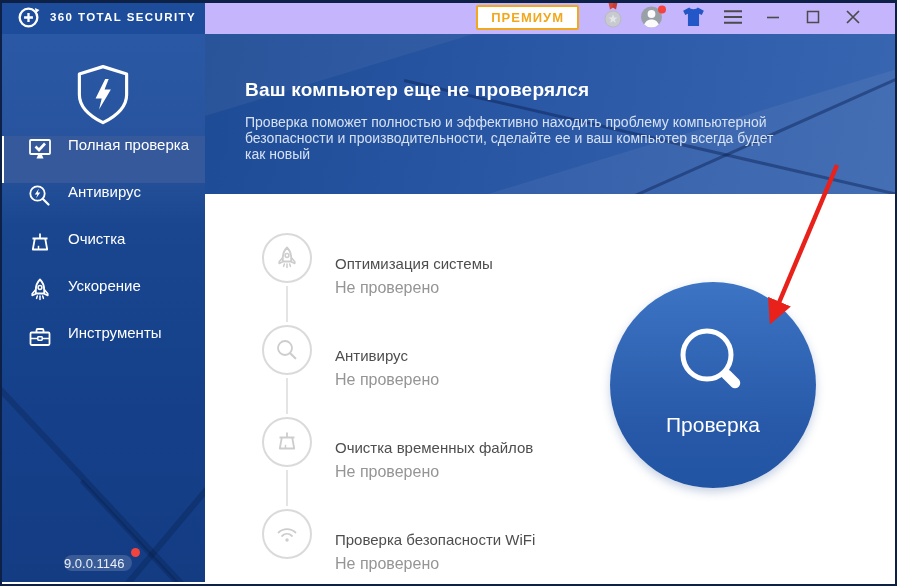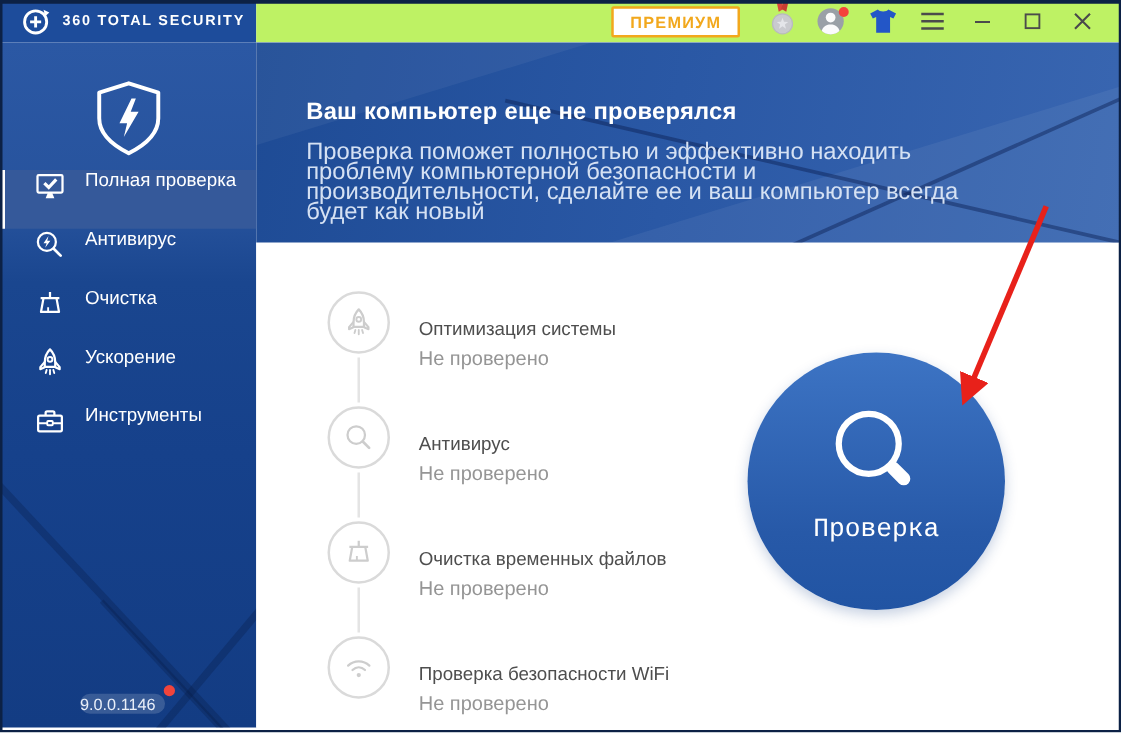--- a/index.html
+++ b/index.html
@@ -6,21 +6,21 @@
   .window{
     position:relative;width:897px;height:586px;overflow:hidden;background:#fff;
     font-family:"Liberation Sans",sans-serif;-webkit-font-smoothing:antialiased;
   }
   .window::after{content:'';position:absolute;inset:0;border:2px solid #0c2145;border-top-width:3px;pointer-events:none;z-index:60;}
 
   
   .titlebar{display:flex;height:34px;}
   .titlebar-left{width:205px;flex:0 0 205px;background:#1d4c9b;display:flex;align-items:center;gap:9px;padding-left:16px;box-sizing:border-box;}
   .logo-text{color:#fff;font-size:11.5px;font-weight:bold;letter-spacing:1.4px;white-space:nowrap;}
-  .titlebar-right{flex:1;background:#bef264;display:flex;align-items:center;justify-content:flex-end;padding-right:11px;}
+  .titlebar-right{flex:1;background:#c4b5fd;display:flex;align-items:center;justify-content:flex-end;padding-right:24px;}
   .premium-btn{border:2px solid #f2a81d;background:#fff;color:#f2a81d;font-family:inherit;font-weight:bold;font-size:13px;letter-spacing:1px;padding:3px 13px;border-radius:2px;margin-right:14px;cursor:pointer;}
   .tb-slot{width:40px;height:38px;display:flex;align-items:center;justify-content:center;cursor:pointer;}
   .tb-slot.medal{align-items:flex-start;padding-top:3px;}
 
   
   .app-body{display:flex;height:548px;}
 
   
   .sidebar{position:relative;width:205px;flex:0 0 205px;overflow:hidden;
     background:linear-gradient(180deg,#2b58a4 0%,#27539d 24%,#1a468f 35%,#16418b 60%,#133c83 100%);}
@@ -41,36 +41,36 @@
   .main{position:relative;flex:1;background:#fff;}
   .hero{position:relative;height:160px;overflow:hidden;color:#fff;
     background:linear-gradient(100deg,#1e4b95 0%,#2a58a5 48%,#3966b1 100%);}
   .hero .facet{position:absolute;pointer-events:none;}
   .facet.light1{width:760px;height:320px;background:rgba(255,255,255,.06);transform:rotate(-17deg);left:300px;top:46px;}
   .facet.light2{width:420px;height:200px;background:rgba(255,255,255,.05);transform:rotate(-17deg);left:-120px;top:-150px;}
   .facet.dark1{width:560px;height:3px;background:rgba(12,32,82,.45);transform:rotate(13deg);right:-60px;top:108px;}
   .facet.dark2{width:460px;height:3px;background:rgba(12,32,82,.45);transform:rotate(-24deg);right:-40px;top:128px;}
   .hero-inner{position:relative;z-index:2;padding:45px 40px 0 40px;}
   .hero-title{margin:0 0 13px 0;font-size:19px;font-weight:bold;letter-spacing:.2px;}
-  .hero-desc{margin:0;font-size:19px;line-height:16px;color:#d5e1f3;max-width:548px;}
+  .hero-desc{margin:0;font-size:14px;line-height:16px;color:#d5e1f3;max-width:548px;}
 
   
   .scan-list{position:absolute;left:57px;top:199px;}
   .scan-item{position:relative;display:flex;gap:23px;padding-bottom:28px;}
   .scan-item:not(:last-child)::after{content:'';position:absolute;left:24px;top:53px;bottom:3px;width:2px;background:#e4e4e4;}
   .scan-circle{width:50px;height:50px;border:2px solid #dadada;border-radius:50%;box-sizing:border-box;display:flex;align-items:center;justify-content:center;flex:0 0 50px;}
   .scan-text{padding-top:5px;margin-top:17px;}
   .scan-title{font-size:15px;color:#4e4e4e;}
   .scan-status{font-size:16px;color:#959595;margin-top:7px;}
 
   
-  .scan-button{position:absolute;left:393px;top:248px;width:206px;height:206px;border:none;border-radius:50%;
+  .scan-button{position:absolute;left:405px;top:248px;width:206px;height:206px;border:none;border-radius:50%;
     background:linear-gradient(180deg,#3d74c4 0%,#2759a8 70%,#2154a3 100%);
     box-shadow:0 4px 10px rgba(30,70,140,.25);
-    display:flex;flex-direction:column;align-items:center;justify-content:center;gap:8px;padding-bottom:14px;cursor:pointer;font-family:Liberation Mono, monospace;}
+    display:flex;flex-direction:column;align-items:center;justify-content:center;gap:8px;padding-bottom:14px;cursor:pointer;}
   .scan-button-label{color:#fff;font-size:21px;font-family:inherit;}
 
   
   .arrow-overlay{position:absolute;inset:0;width:897px;height:586px;pointer-events:none;z-index:40;}
 </style>
 </head>
 <body>
 
 <div class="window">
 

